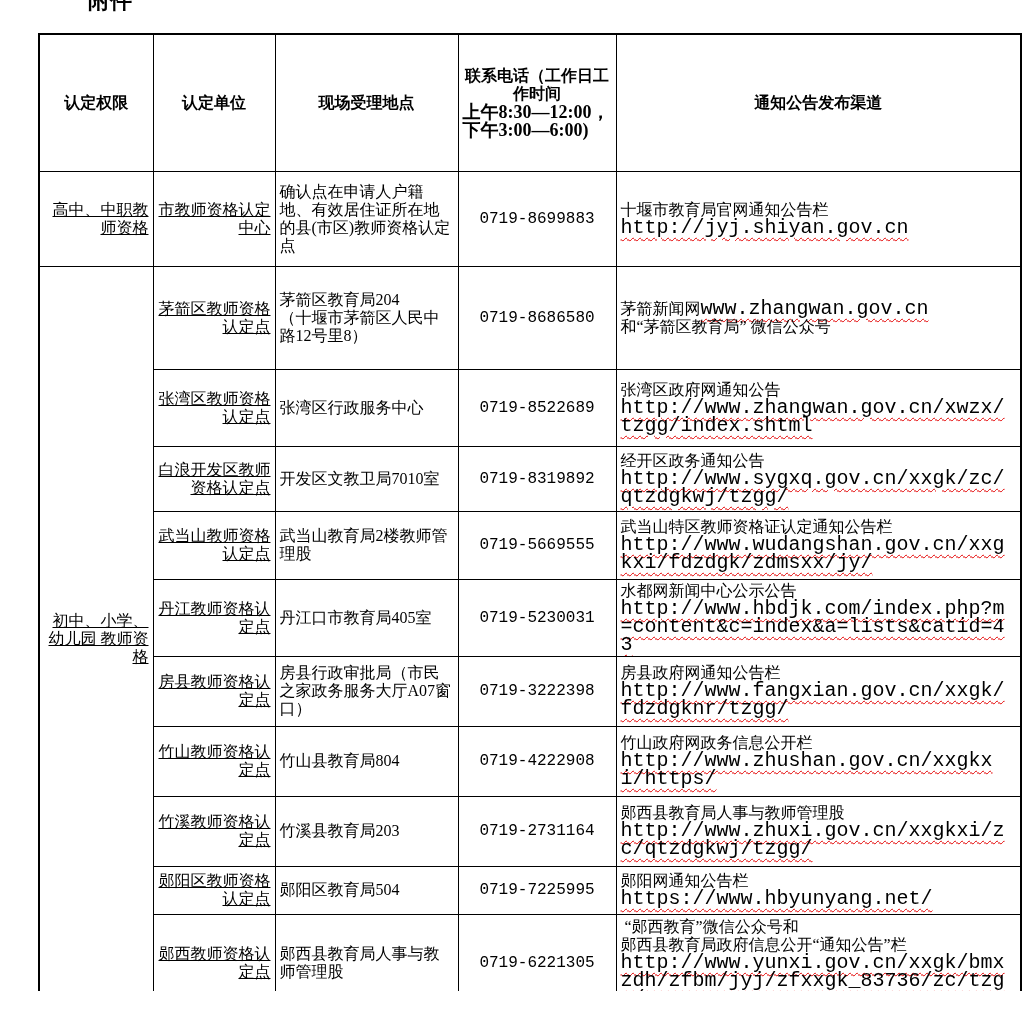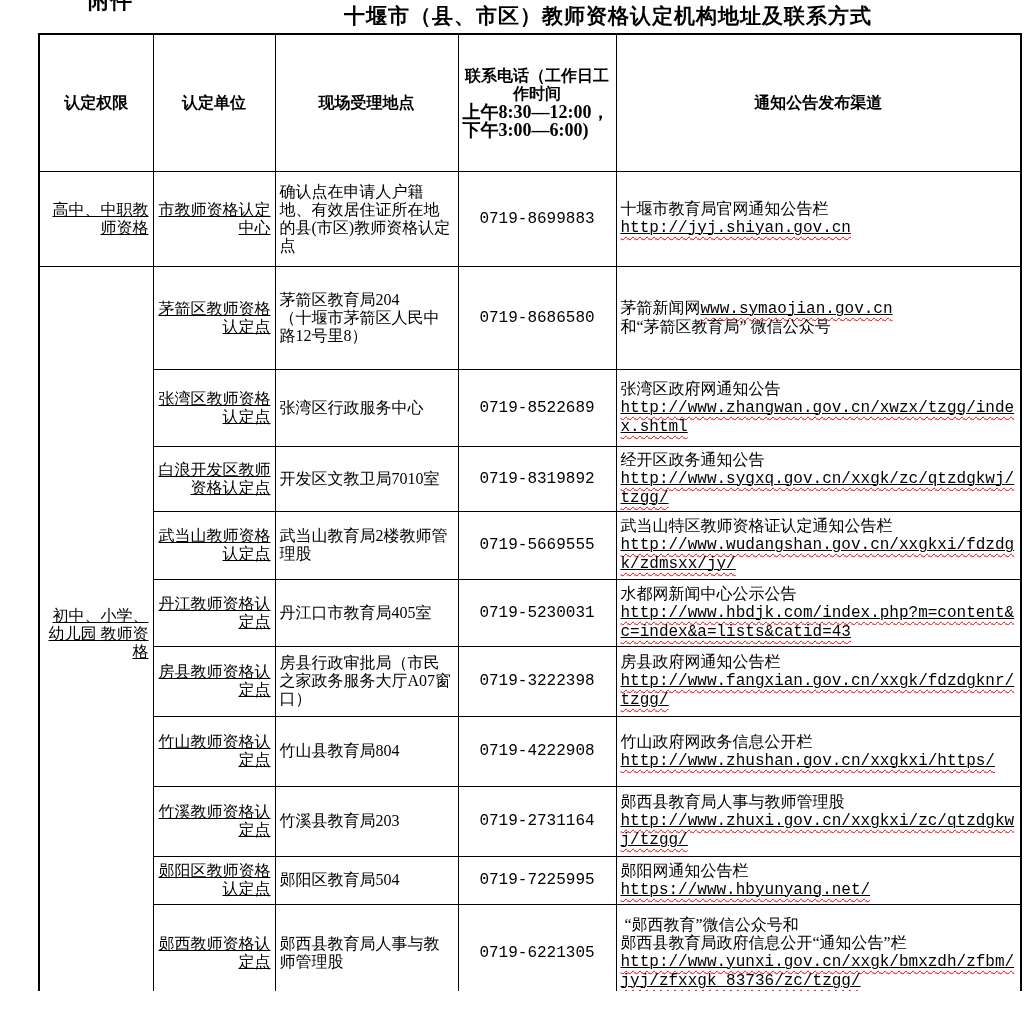--- a/index.html
+++ b/index.html
@@ -50,41 +50,39 @@
   tr.h10{height:48px;} tr.h11{height:99px;}
   .c-scope,.c-unit{text-align:right;text-decoration:underline;}
   .pre{white-space:pre-wrap;}
   .c-phone{
     font-family:Liberation Mono, monospace;
     font-size:16px;text-align:center;
   }
   .c-chan{padding:2px 5px;}
   .url{
     font-family:"Liberation Mono","DejaVu Sans Mono",monospace;
-    font-size:16px;
+    font-size:20px;
     word-break:break-all;
-    text-decoration:underline;
     text-decoration-thickness:1px;
   }
   .url .wavy{
     text-decoration-line:underline;
     text-decoration-style:wavy;
     text-decoration-color:#e30000;
     text-decoration-thickness:1px;
     text-underline-offset:3.5px;
   }
 </style>
 </head>
 <body>
 
 <div class="page">
 
   <div class="attachment">附件</div>
 
-  <div class="doc-title">十堰市（县、市区）教师资格认定机构地址及联系方式</div>
 
   <table class="cert">
     <colgroup>
       <col style="width:114px">
         <col style="width:122px">
         <col style="width:183px">
         <col style="width:158px">
         <col style="width:405px">
     </colgroup>
 
@@ -108,21 +106,21 @@
       <td class="c-chan"><span class="pre">十堰市教育局官网通知公告栏
 </span><span class="url"><span class="wavy">http://jyj.shiyan.gov.cn</span></span><span class="pre"></span></td>
     </tr>
 
     <tr class="h2">
       <td class="c-scope" rowspan="10">初中、小学、幼儿园 教师资格</td>
       <td class="c-unit">茅箭区教师资格认定点</td>
       <td class="pre">茅箭区教育局204
 （十堰市茅箭区人民中路12号里8）</td>
       <td class="c-phone">0719-8686580</td>
-      <td class="c-chan"><span class="pre">茅箭新闻网</span><span class="url"><span class="wavy">www.symaojian.gov.cn</span></span><span class="pre">
+      <td class="c-chan"><span class="pre">茅箭新闻网</span><span class="url"><span class="wavy">www.zhangwan.gov.cn</span></span><span class="pre">
 和“茅箭区教育局” 微信公众号</span></td>
     </tr>
 
     <tr class="h3">
       <td class="c-unit">张湾区教师资格认定点</td>
       <td class="pre">张湾区行政服务中心</td>
       <td class="c-phone">0719-8522689</td>
       <td class="c-chan"><span class="pre">张湾区政府网通知公告
 </span><span class="url"><span class="wavy">http://www.zhangwan.gov.cn/xwzx/tzgg/index.shtml</span></span><span class="pre"></span></td>
     </tr>

